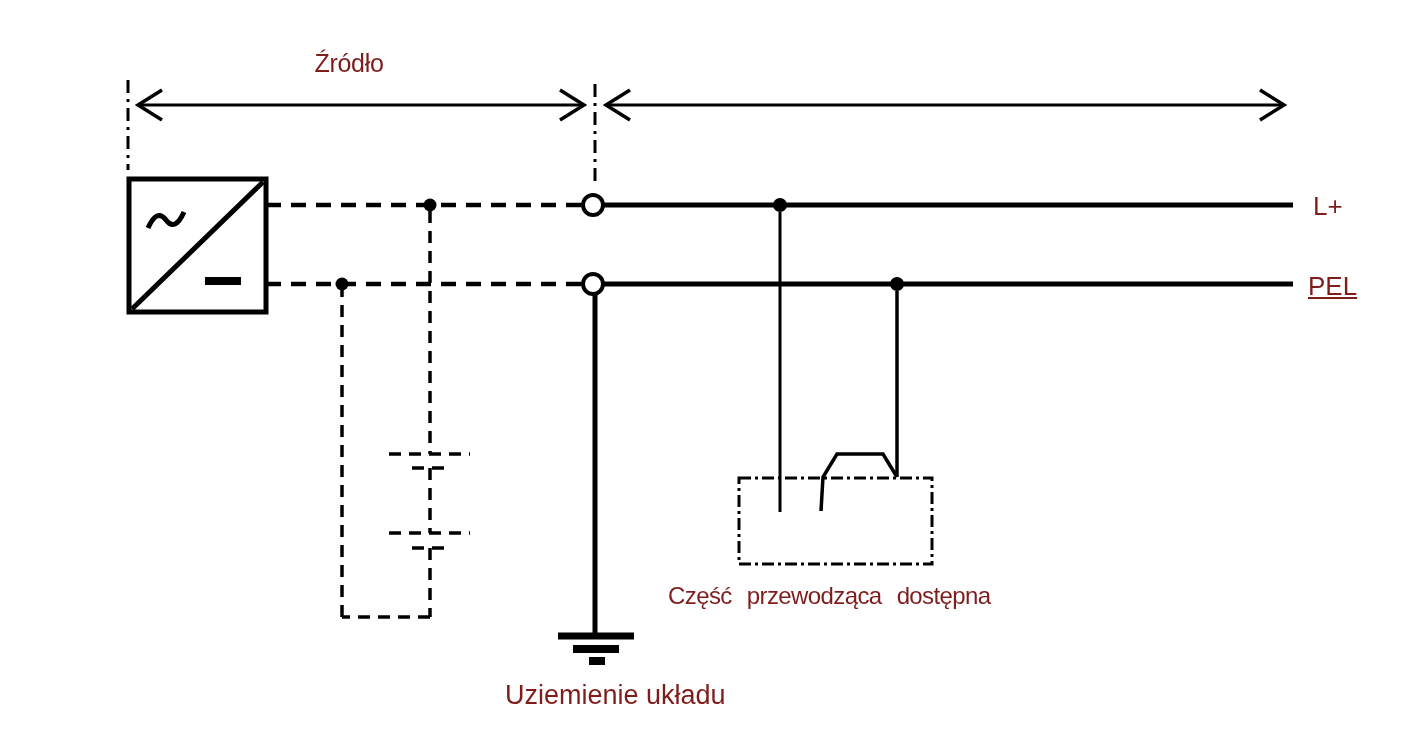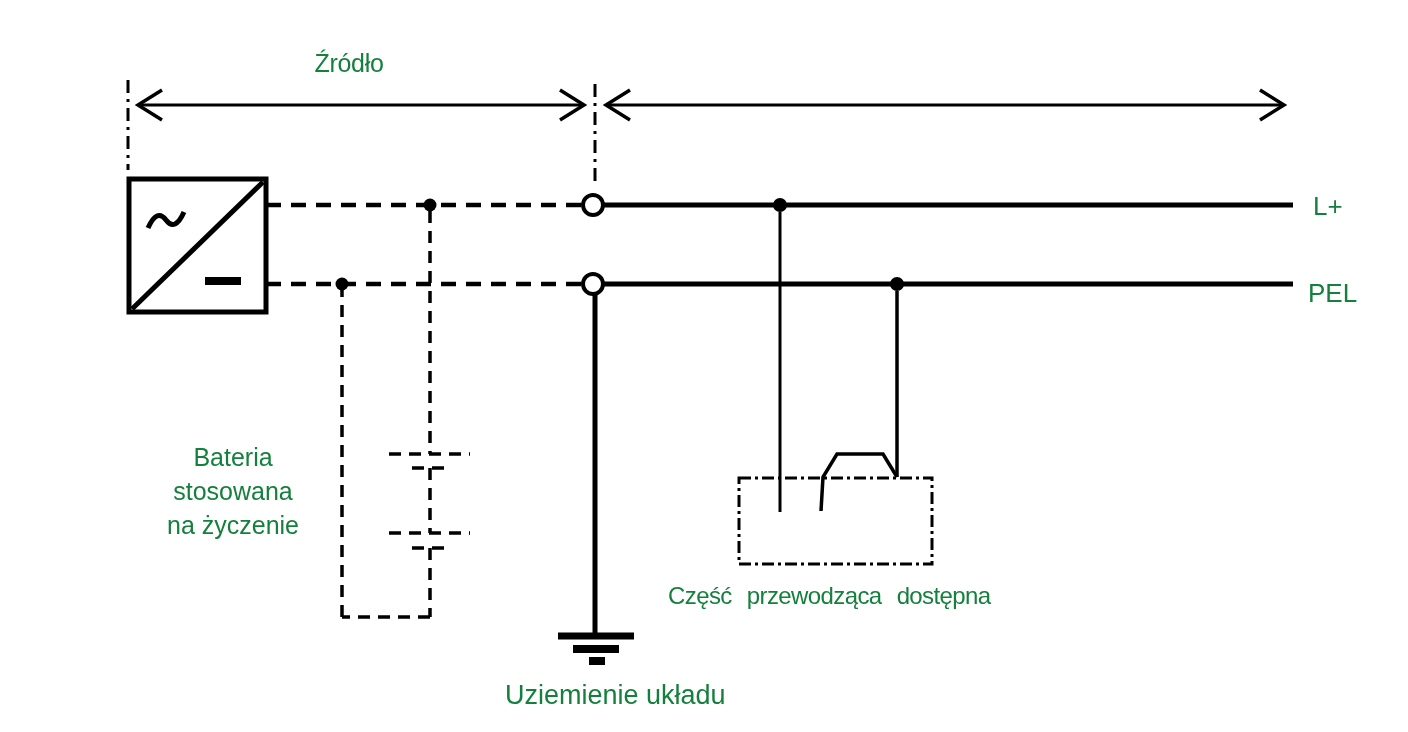--- a/index.html
+++ b/index.html
@@ -16,21 +16,21 @@
     overflow: hidden;
     color: #000000;
   }
   #diagram-svg {
     position: absolute;
     left: 0;
     top: 0;
   }
   .lbl {
     position: absolute;
-    color: #15803d;
+    color: #7f1d1d;
     white-space: nowrap;
   }
   .lbl-span {            
     font-size: 25px;
     letter-spacing: -0.3px;
     text-align: center;
   }
   .lbl-conductor {       
     font-size: 26px;
   }
@@ -121,25 +121,20 @@
     </g>
 
     <rect x="739" y="478" width="193" height="86" stroke-width="3" stroke-dasharray="12 4 3 4"></rect>
   </svg>
 
   <div class="lbl lbl-span" style="left:269px; top:49px; width:160px;">Źródło</div>
 
 
   <div class="lbl lbl-conductor" style="left:1313px; top:191px;">L+</div>
 
-  <div class="lbl lbl-conductor" style="left:1308px; top:278px;">PEL</div>
+  <div class="lbl lbl-conductor" style="left:1308px; top:271px;text-decoration:underline;">PEL</div>
 
-  <div class="lbl lbl-battery" style="left:123px; top:440px;">
-    <div>Bateria</div>
-    <div>stosowana</div>
-    <div>na życzenie</div>
-  </div>
 
   <div class="lbl lbl-exposed" style="left:668px; top:582px;">Część przewodząca dostępna</div>
 
   <div class="lbl lbl-ground" style="left:497px; top:680px;margin-left:8px;">Uziemienie układu</div>
 
 </div>
 
 </body></html>

